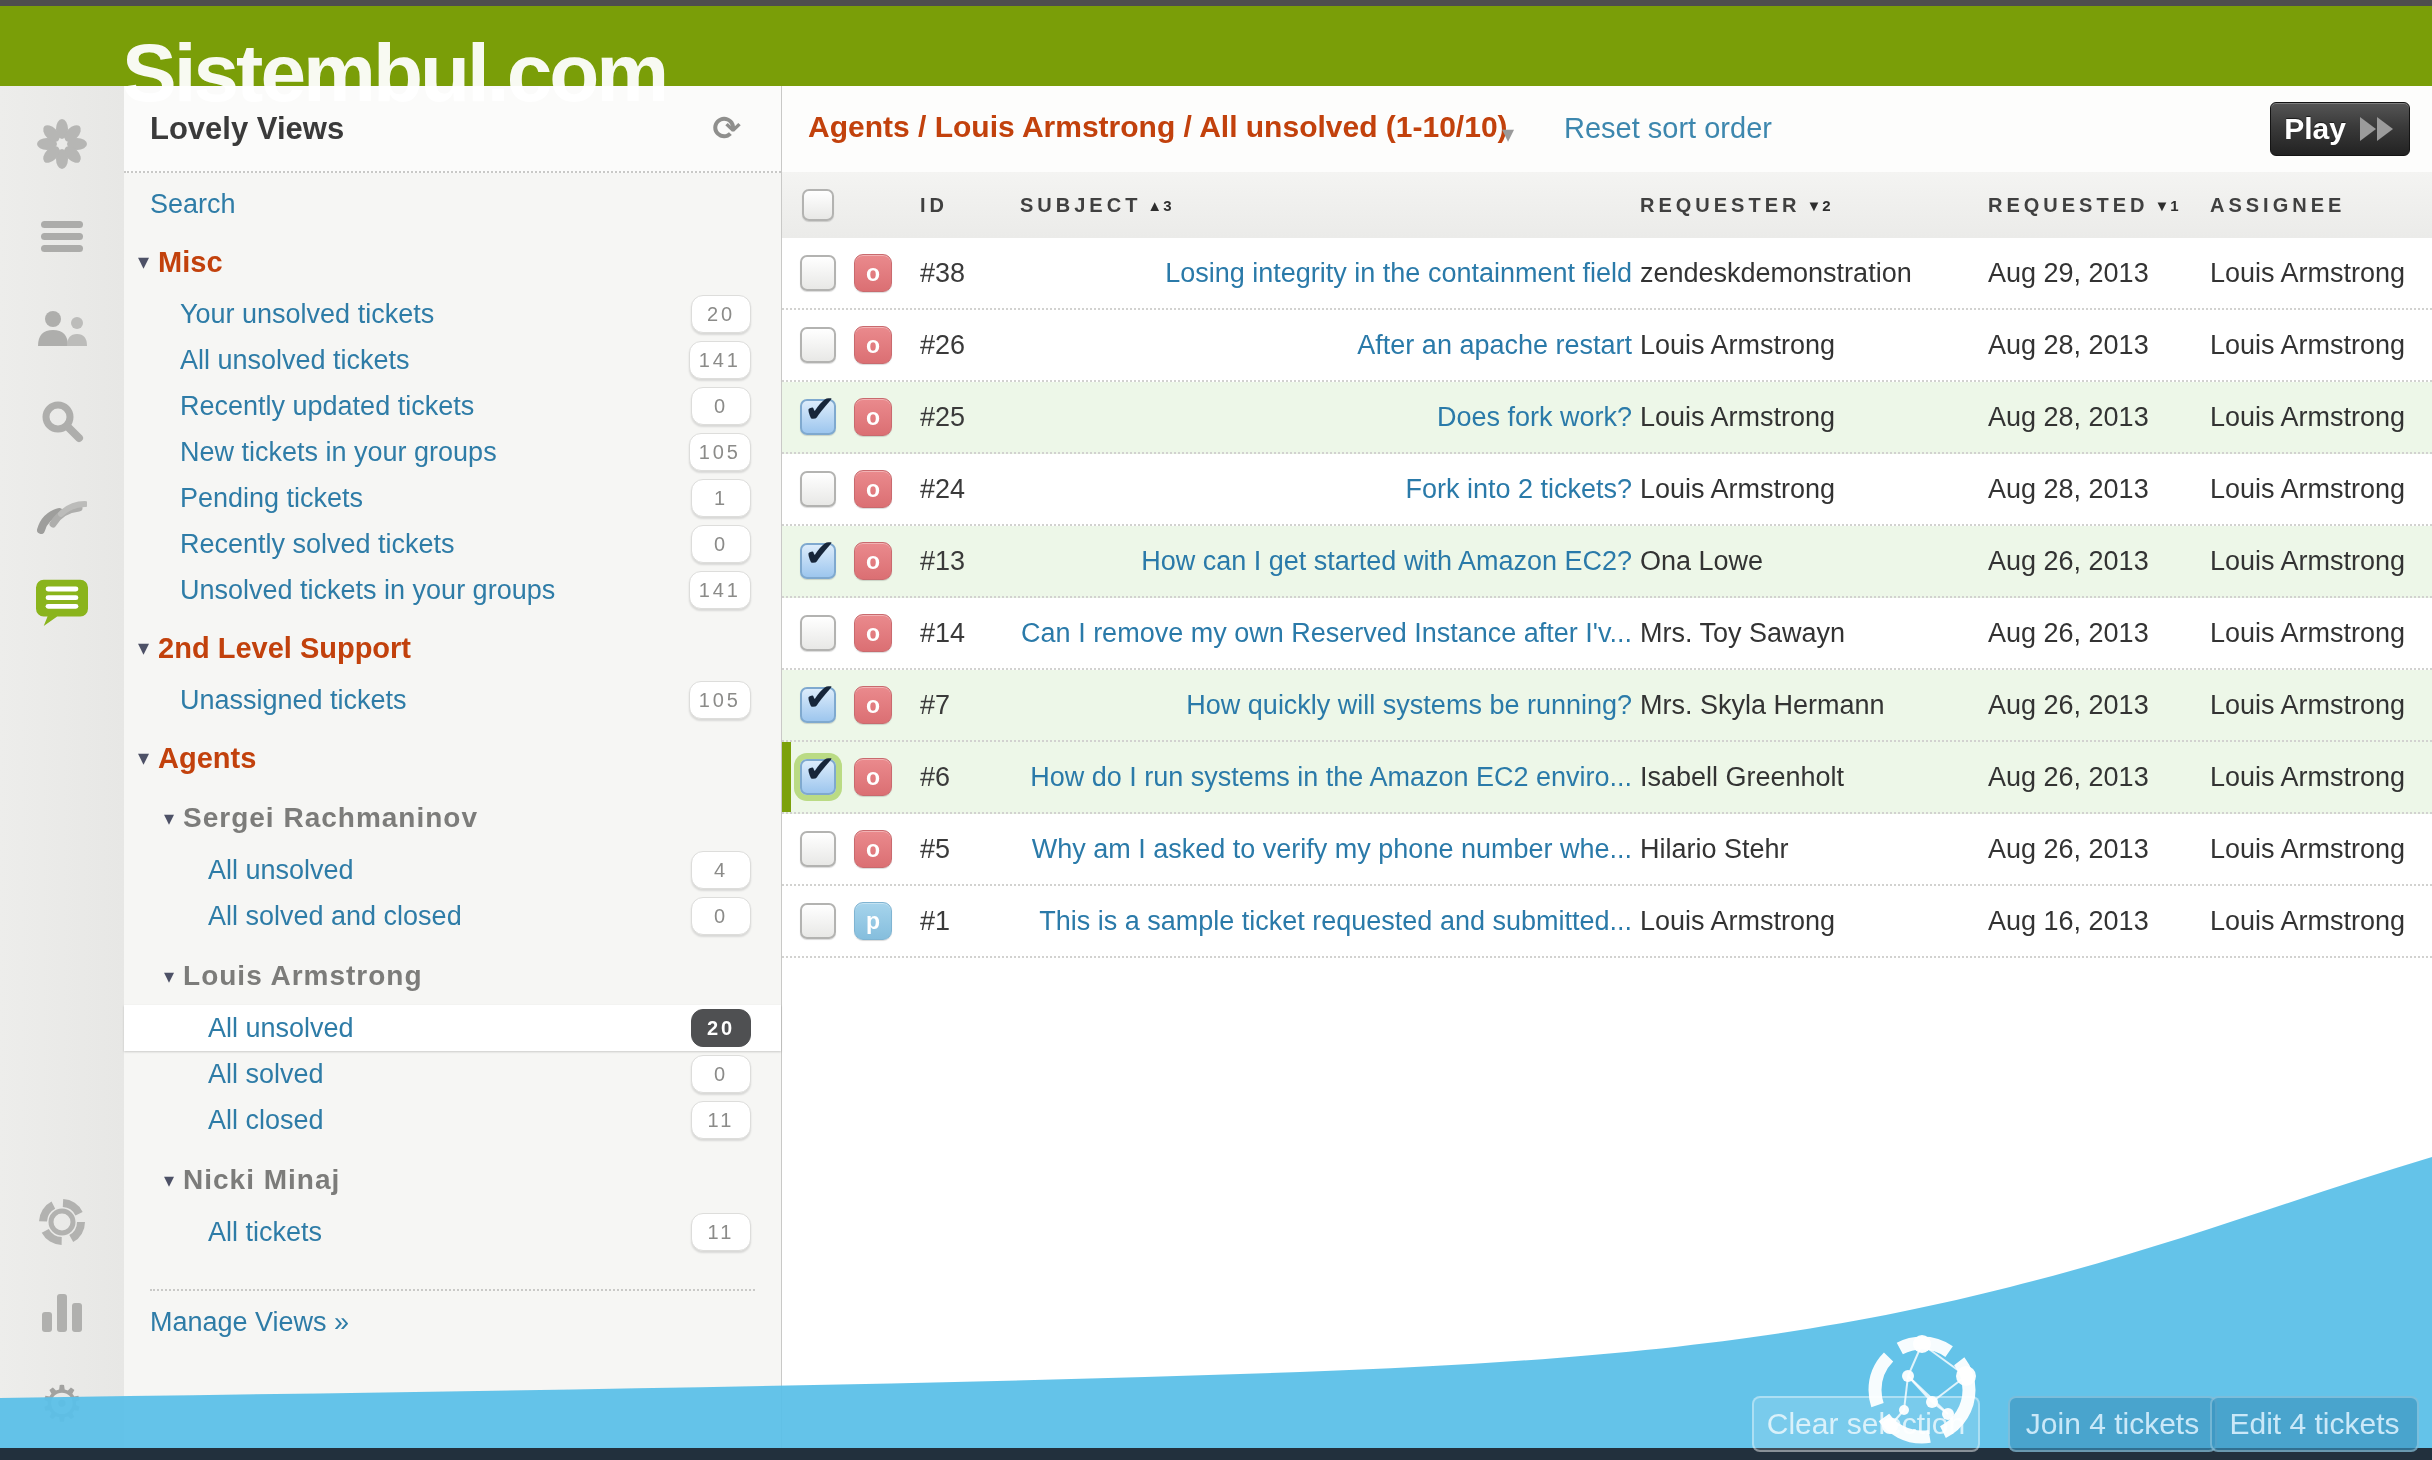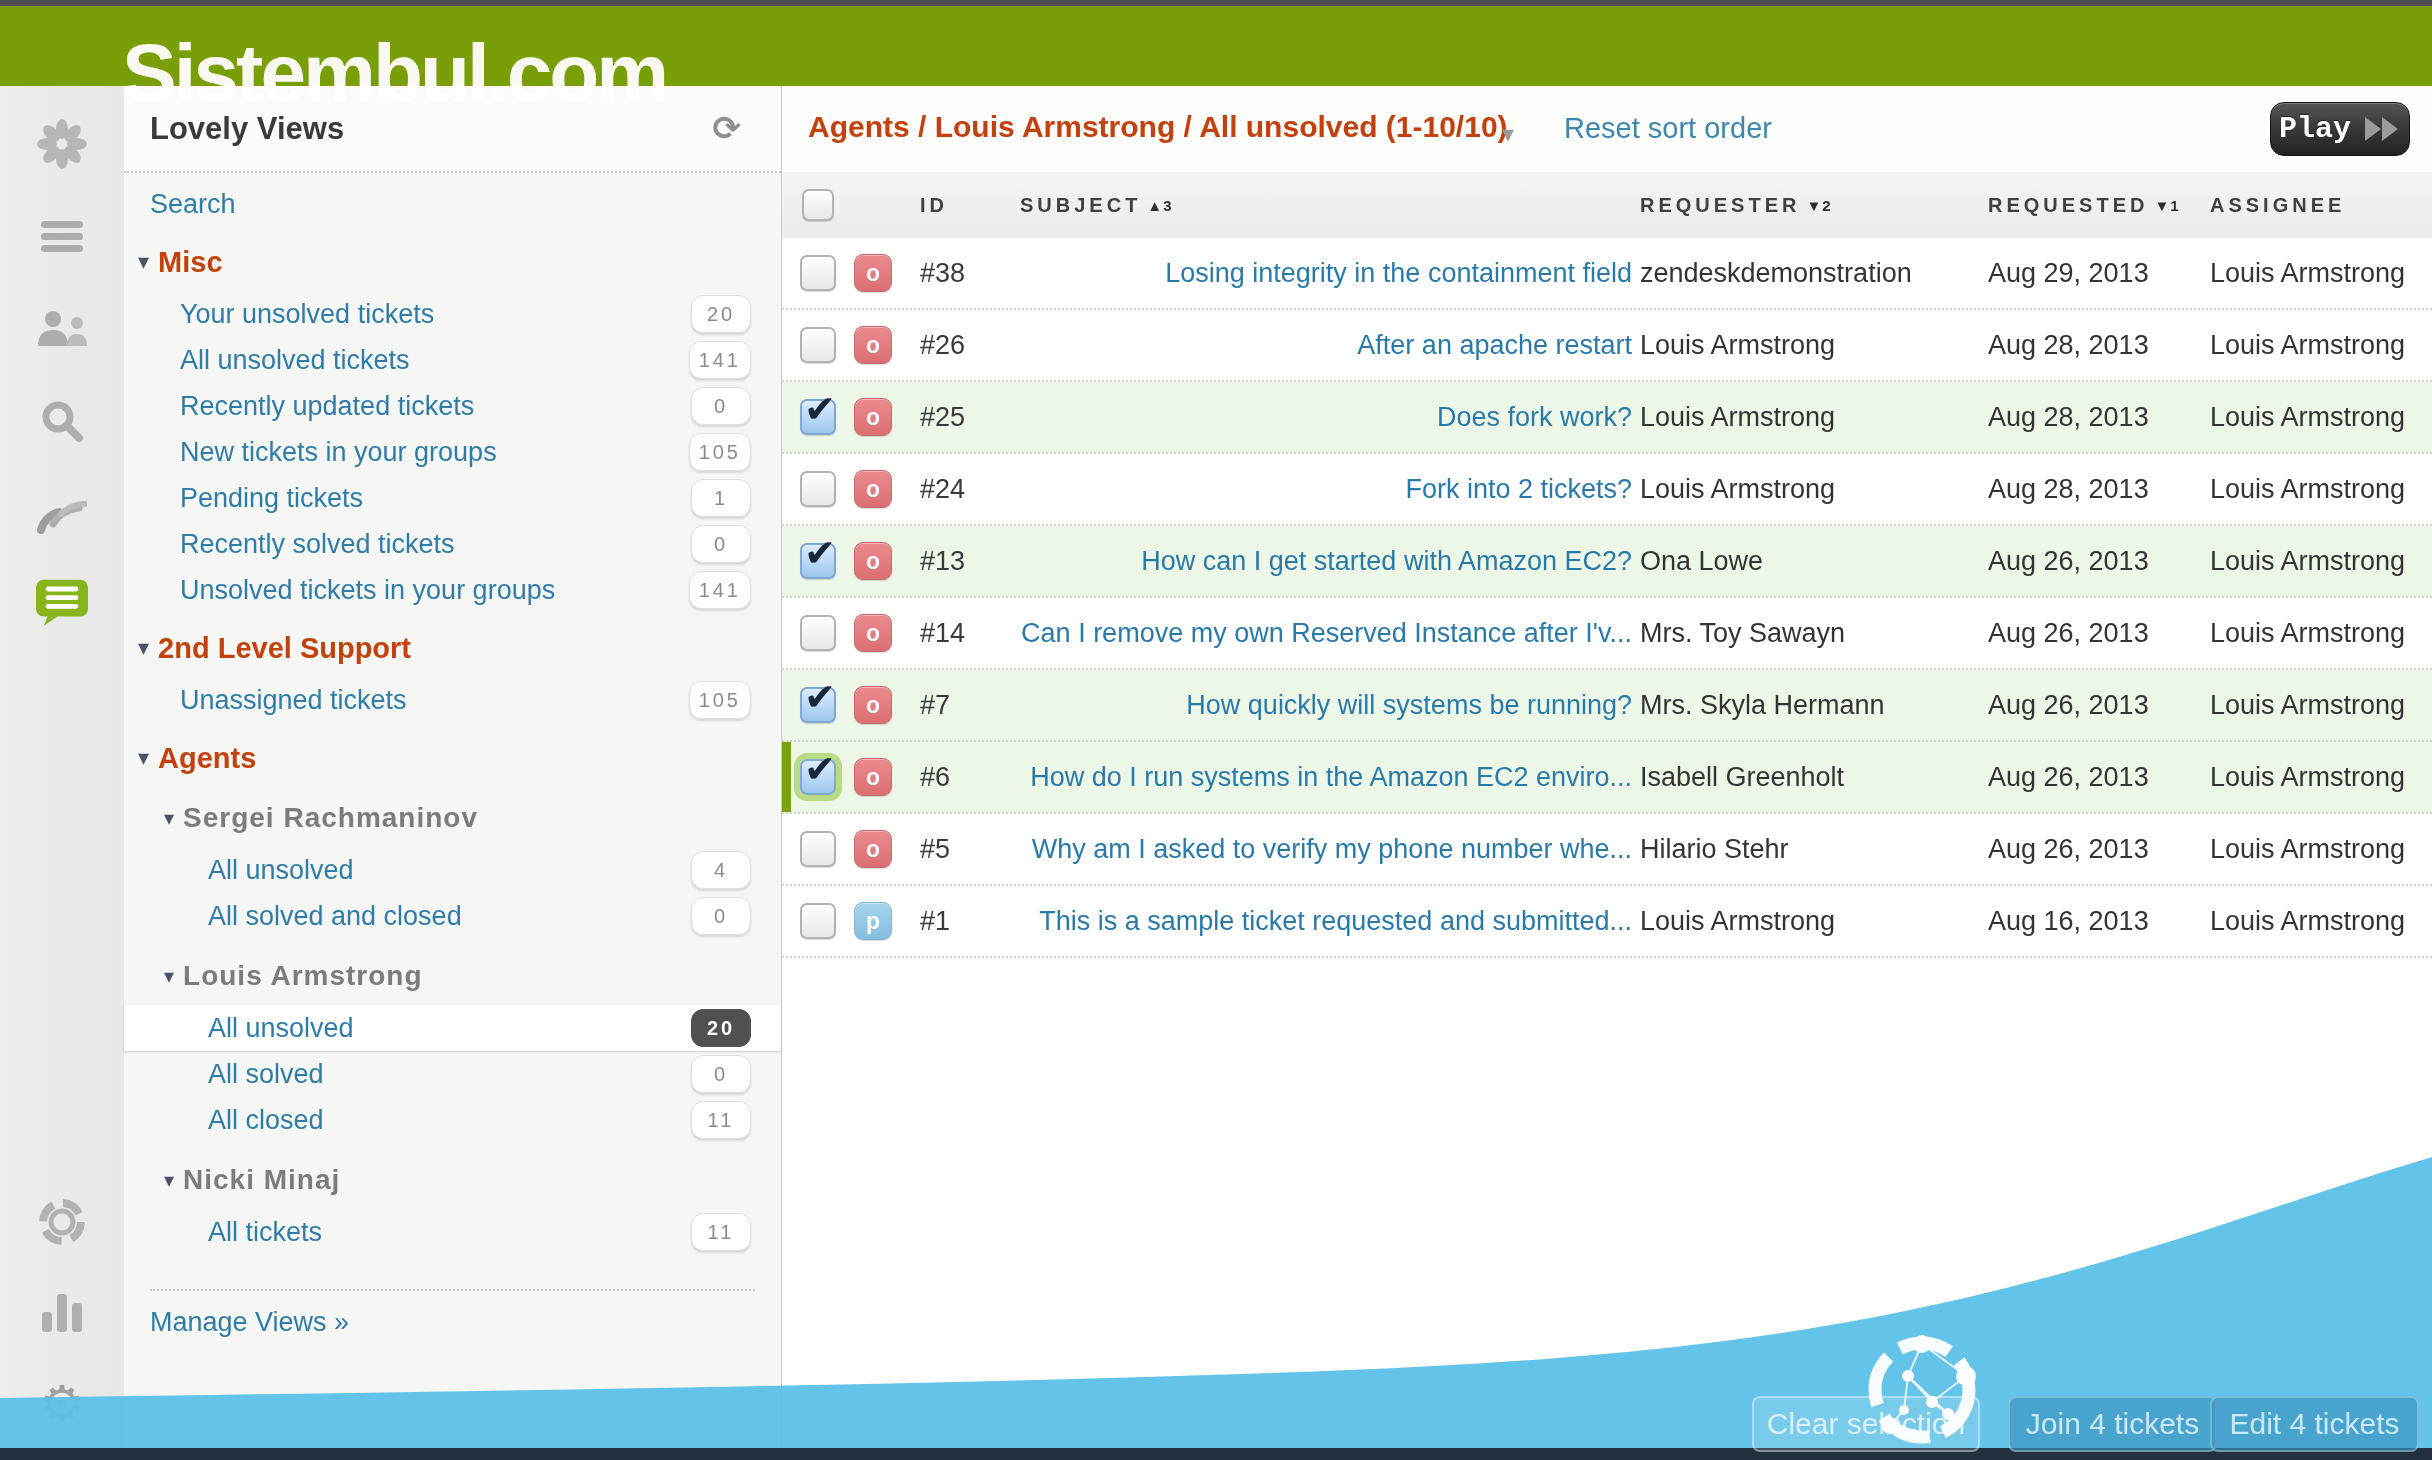--- a/index.html
+++ b/index.html
@@ -52,23 +52,23 @@
   .v-item.selected{background:#fff;box-shadow:0 1px 2px rgba(0,0,0,.18);}
   .v-item.selected .v-badge{background:#4f5052;border-color:#4f5052;color:#fff;font-weight:bold;box-shadow:none;}
   #panel-divider{margin:34px 26px 0 26px;border-top:2px dotted #c9c9c7;}
   #manage-views{height:46px;margin-top:16px;display:flex;padding-left:26px;}
 
   
   #main-header{left:782px;top:86px;width:1650px;height:86px;background:#fdfdfc;border-bottom:2px dotted #c9c9c7;z-index:3;}
   #breadcrumb{position:absolute;left:26px;top:24px;font-size:30px;font-weight:bold;color:#c2410c;}
   #breadcrumb-caret{position:absolute;left:720px;top:34px;color:#9a9a9a;font-size:24px;cursor:pointer;}
   #reset-sort{position:absolute;left:782px;top:26px;font-size:29px;color:#3d87ae;text-decoration:none;cursor:pointer;}
-  #play-button{position:absolute;right:22px;top:16px;width:138px;height:52px;border-radius:14px;cursor:pointer;
+  #play-button{position:absolute;right:22px;top:16px;width:138px;height:52px;border-radius:6px;cursor:pointer;
                background:linear-gradient(#555 0%,#3a3a3a 45%,#222 100%);border:1px solid #141414;
-               box-shadow:inset 0 1px 0 rgba(255,255,255,.25);display:flex;align-items:center;justify-content:center;gap:12px;font-family:Liberation Mono, monospace;}
+               box-shadow:inset 0 1px 0 rgba(255,255,255,.25);display:flex;align-items:center;justify-content:center;gap:12px;}
   #play-button .play-label{color:#fff;font-weight:bold;font-size:30px;text-shadow:0 -1px 1px rgba(0,0,0,.6);}
 
   
   #table-header{left:782px;top:172px;width:1650px;height:66px;background:linear-gradient(#f4f4f2,#ebebe9);
                 border-bottom:1px solid #d8d8d6;z-index:3;display:grid;
                 grid-template-columns:72px 58px 100px 620px 348px 222px auto;align-items:center;}
   .th{font-size:20px;font-weight:bold;color:#404040;letter-spacing:4px;padding-left:8px;display:flex;align-items:center;gap:6px;}
   .th .sort{font-size:15px;letter-spacing:1px;color:#2e2e2e;}
   #rows{left:782px;top:238px;width:1650px;z-index:3;}
   .t-row{position:relative;height:70px;display:grid;grid-template-columns:72px 58px 100px 620px 348px 222px auto;

